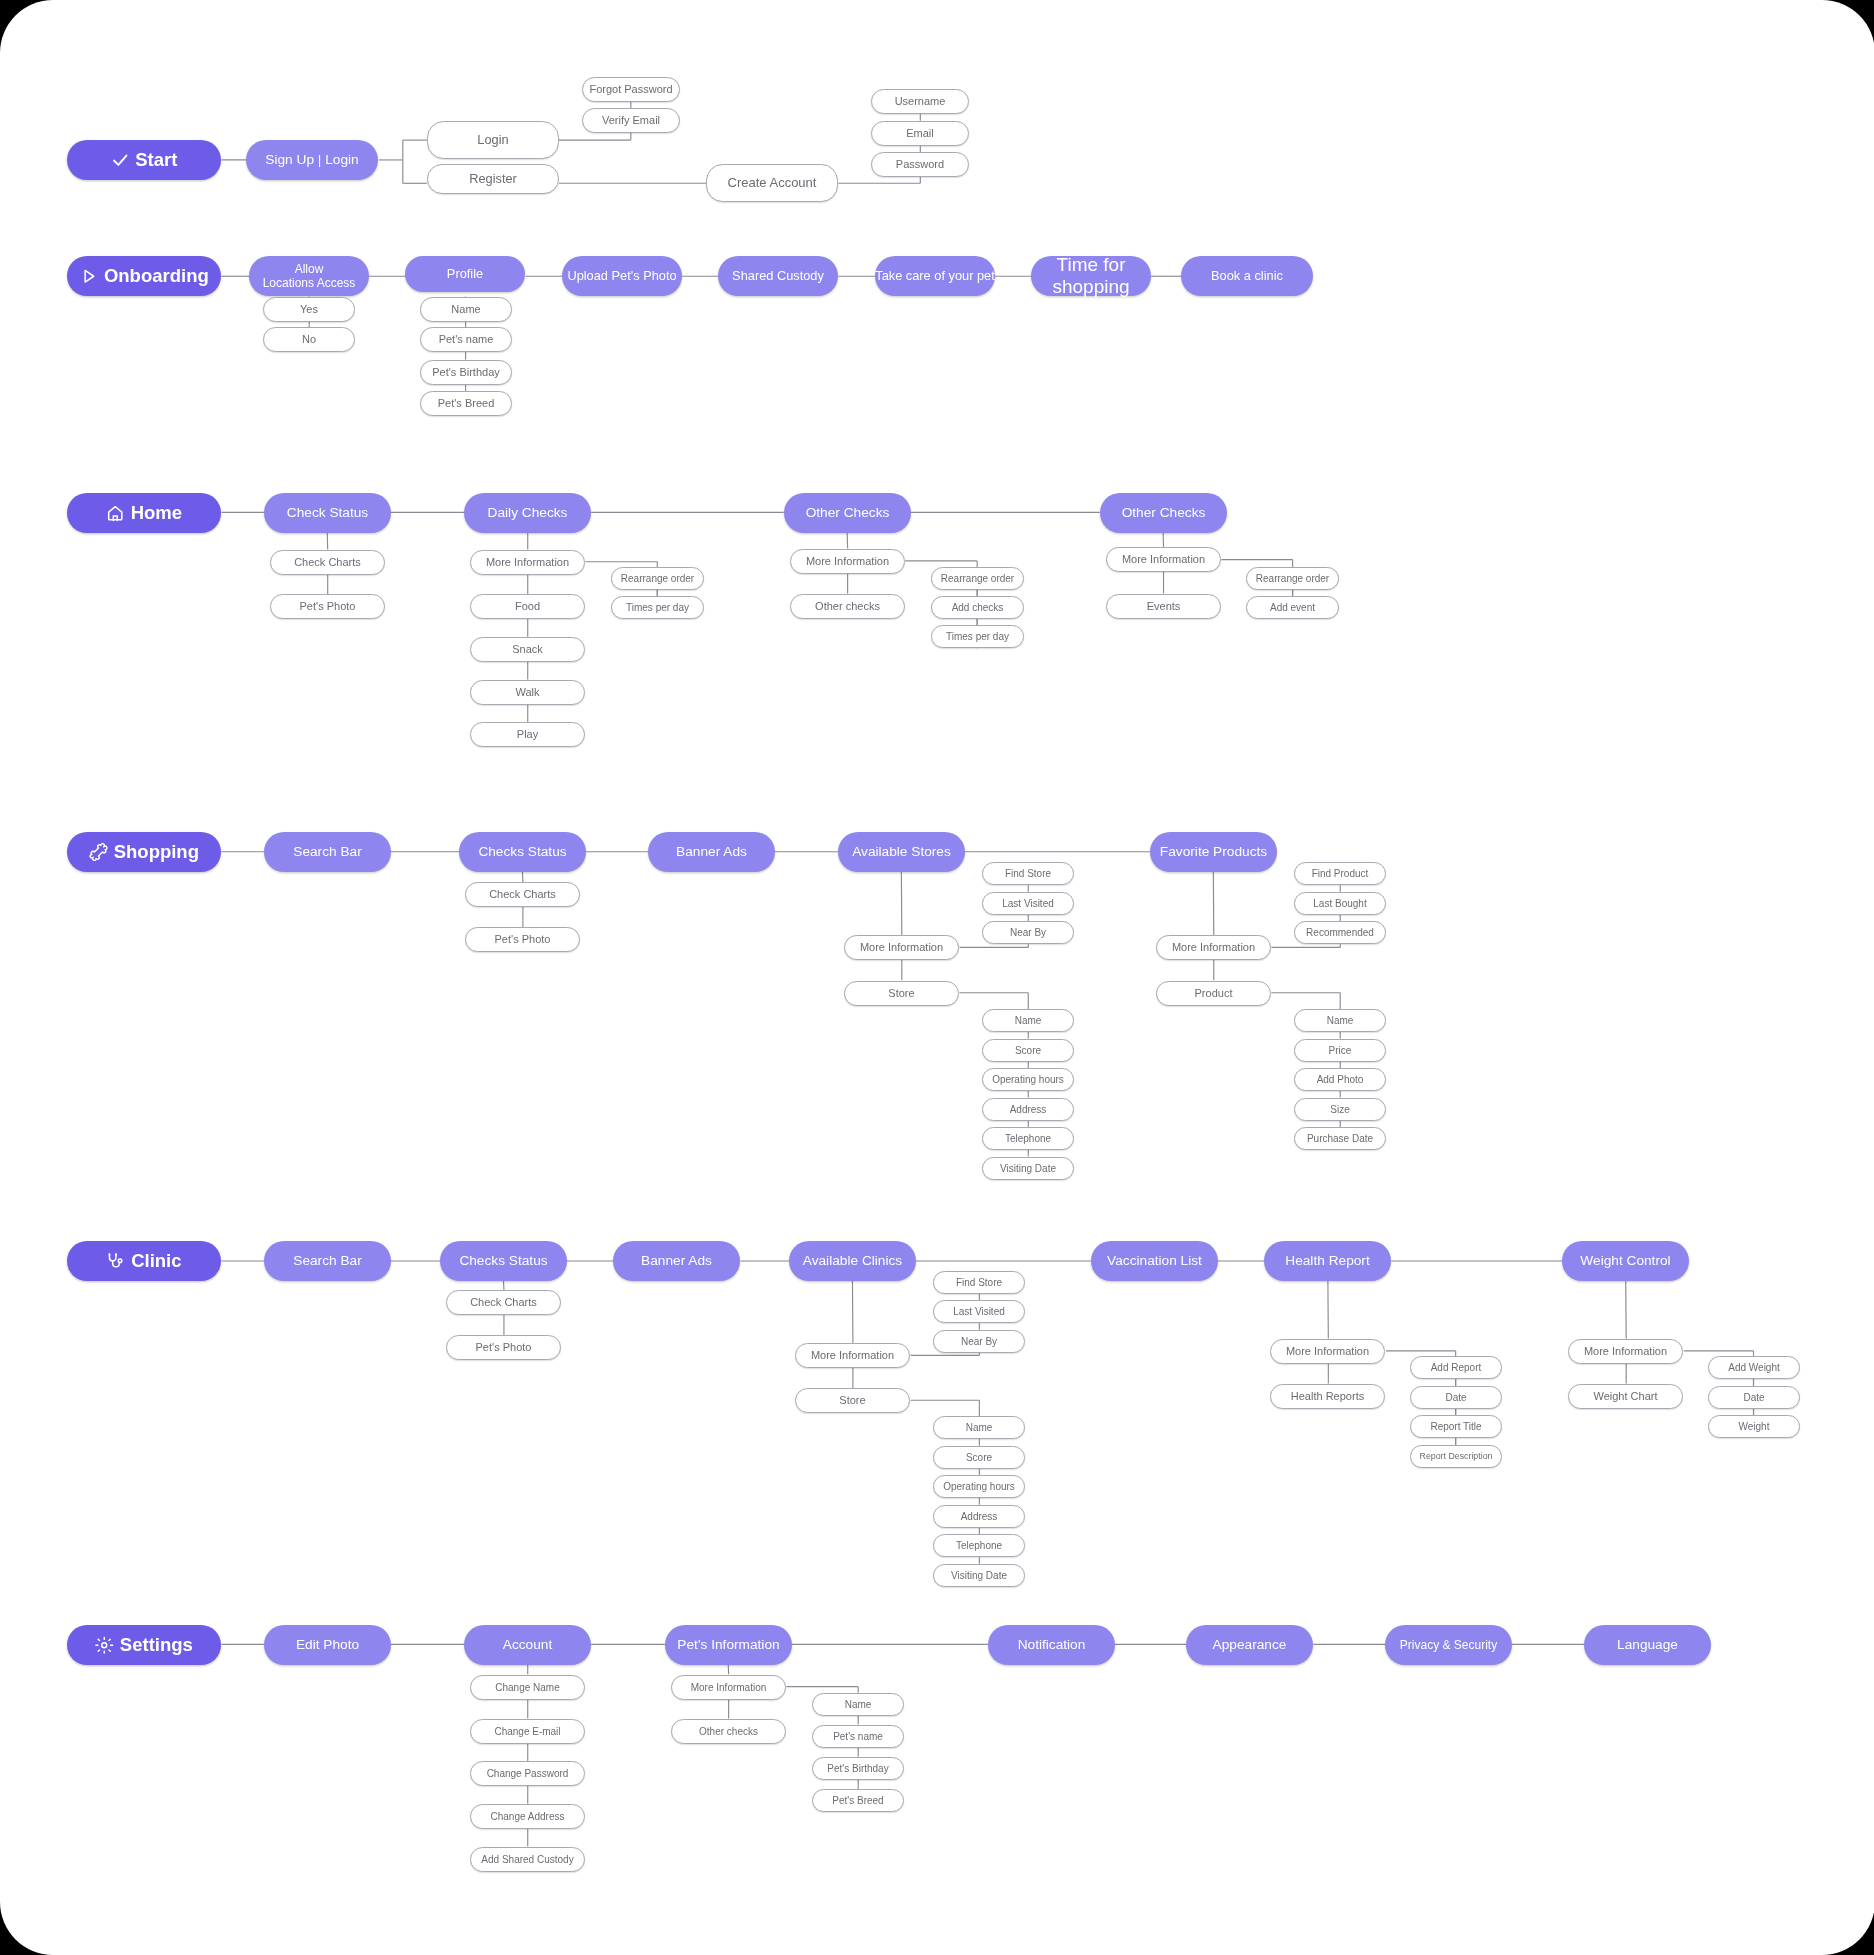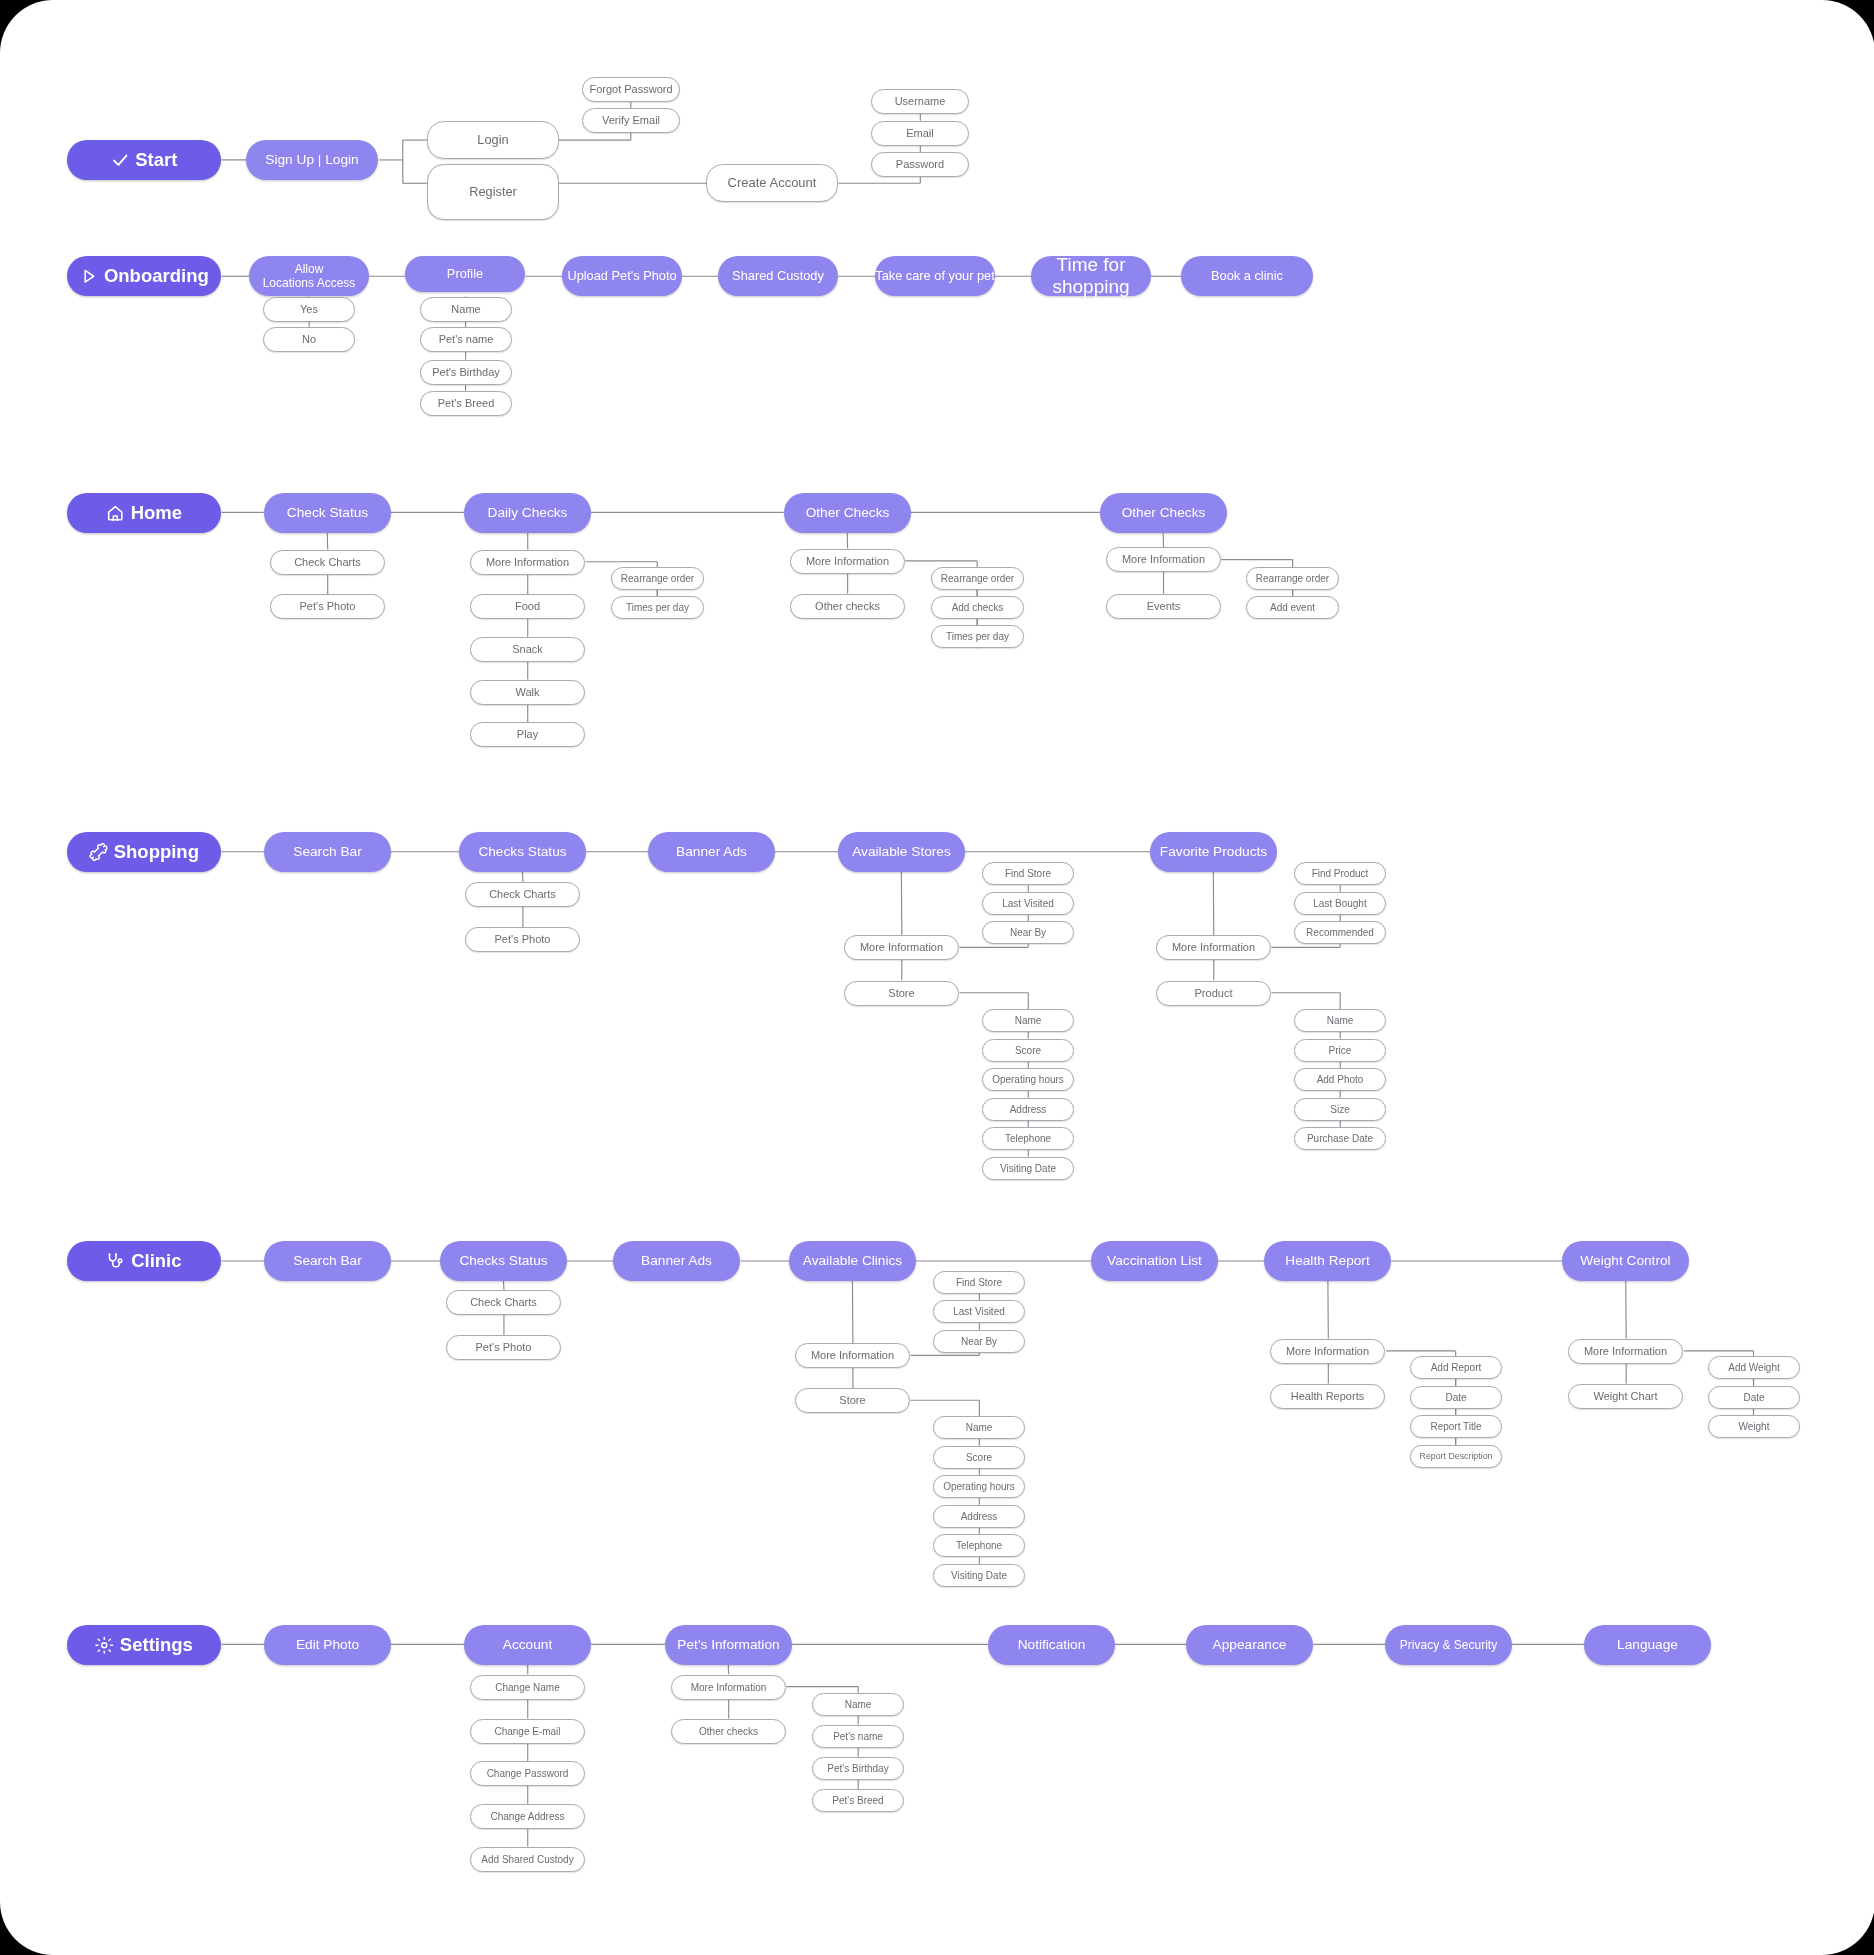--- a/index.html
+++ b/index.html
@@ -193,21 +193,21 @@
       <line x1="1947" y1="3828" x2="1947" y2="3842" stroke="#8a8a92" stroke-width="2.6"></line>
       <line x1="1947" y1="3894" x2="1947" y2="3914" stroke="#8a8a92" stroke-width="2.6"></line>
       <line x1="1947" y1="3966" x2="1947" y2="3987" stroke="#8a8a92" stroke-width="2.6"></line>
       <line x1="1947" y1="4039" x2="1947" y2="4060" stroke="#8a8a92" stroke-width="2.6"></line>
     </svg>
 <div class="node n-root" style="left: 67px; top: 140px; width: 154px; height: 40px;"><span class="lbl"><span class="ico"><svg viewBox="0 0 24 24" fill="none" stroke="#fff" stroke-width="2.6" stroke-linecap="round" stroke-linejoin="round">
             <polyline points="4,12.5 9.5,18 20,6"></polyline>
           </svg></span><span>Start</span></span></div>
     <div class="node n-lvl1" style="left: 246px; top: 140px; width: 132px; height: 40px;"><span>Sign Up | Login</span></div>
     <div class="node n-leaf" style="left: 427px; top: 121px; width: 132px; height: 38px; font-size: 12.8px;"><span>Login</span></div>
-    <div class="node n-leaf" style="left: 427px; top: 164px; width: 132px; height: 56px; font-size: 12.8px;"><span>Register</span></div>
+    <div class="node n-leaf" style="left: 427px; top: 164px; width: 132px; height: 30px; font-size: 12.8px;"><span>Register</span></div>
     <div class="node n-leaf" style="left: 582px; top: 77px; width: 98px; height: 25px;"><span>Forgot Password</span></div>
     <div class="node n-leaf" style="left: 582px; top: 108px; width: 98px; height: 25px;"><span>Verify Email</span></div>
     <div class="node n-leaf" style="left: 706px; top: 164px; width: 132px; height: 38px; font-size: 13px;"><span>Create Account</span></div>
     <div class="node n-leaf" style="left: 871px; top: 89px; width: 98px; height: 25px;"><span>Username</span></div>
     <div class="node n-leaf" style="left: 871px; top: 121px; width: 98px; height: 25px;"><span>Email</span></div>
     <div class="node n-leaf" style="left: 871px; top: 152px; width: 98px; height: 25px;"><span>Password</span></div>
     <div class="node n-root" style="left: 67px; top: 256px; width: 154px; height: 40px;"><span class="lbl"><span class="ico"><svg viewBox="0 0 24 24" fill="none" stroke="#fff" stroke-width="2" stroke-linejoin="round">
             <polygon points="8,4.5 19,12 8,19.5"></polygon>
           </svg></span><span>Onboarding</span></span></div>
     <div class="node n-lvl1" style="left: 249px; top: 256px; width: 120px; height: 40px; font-size: 12px;"><span>Allow

